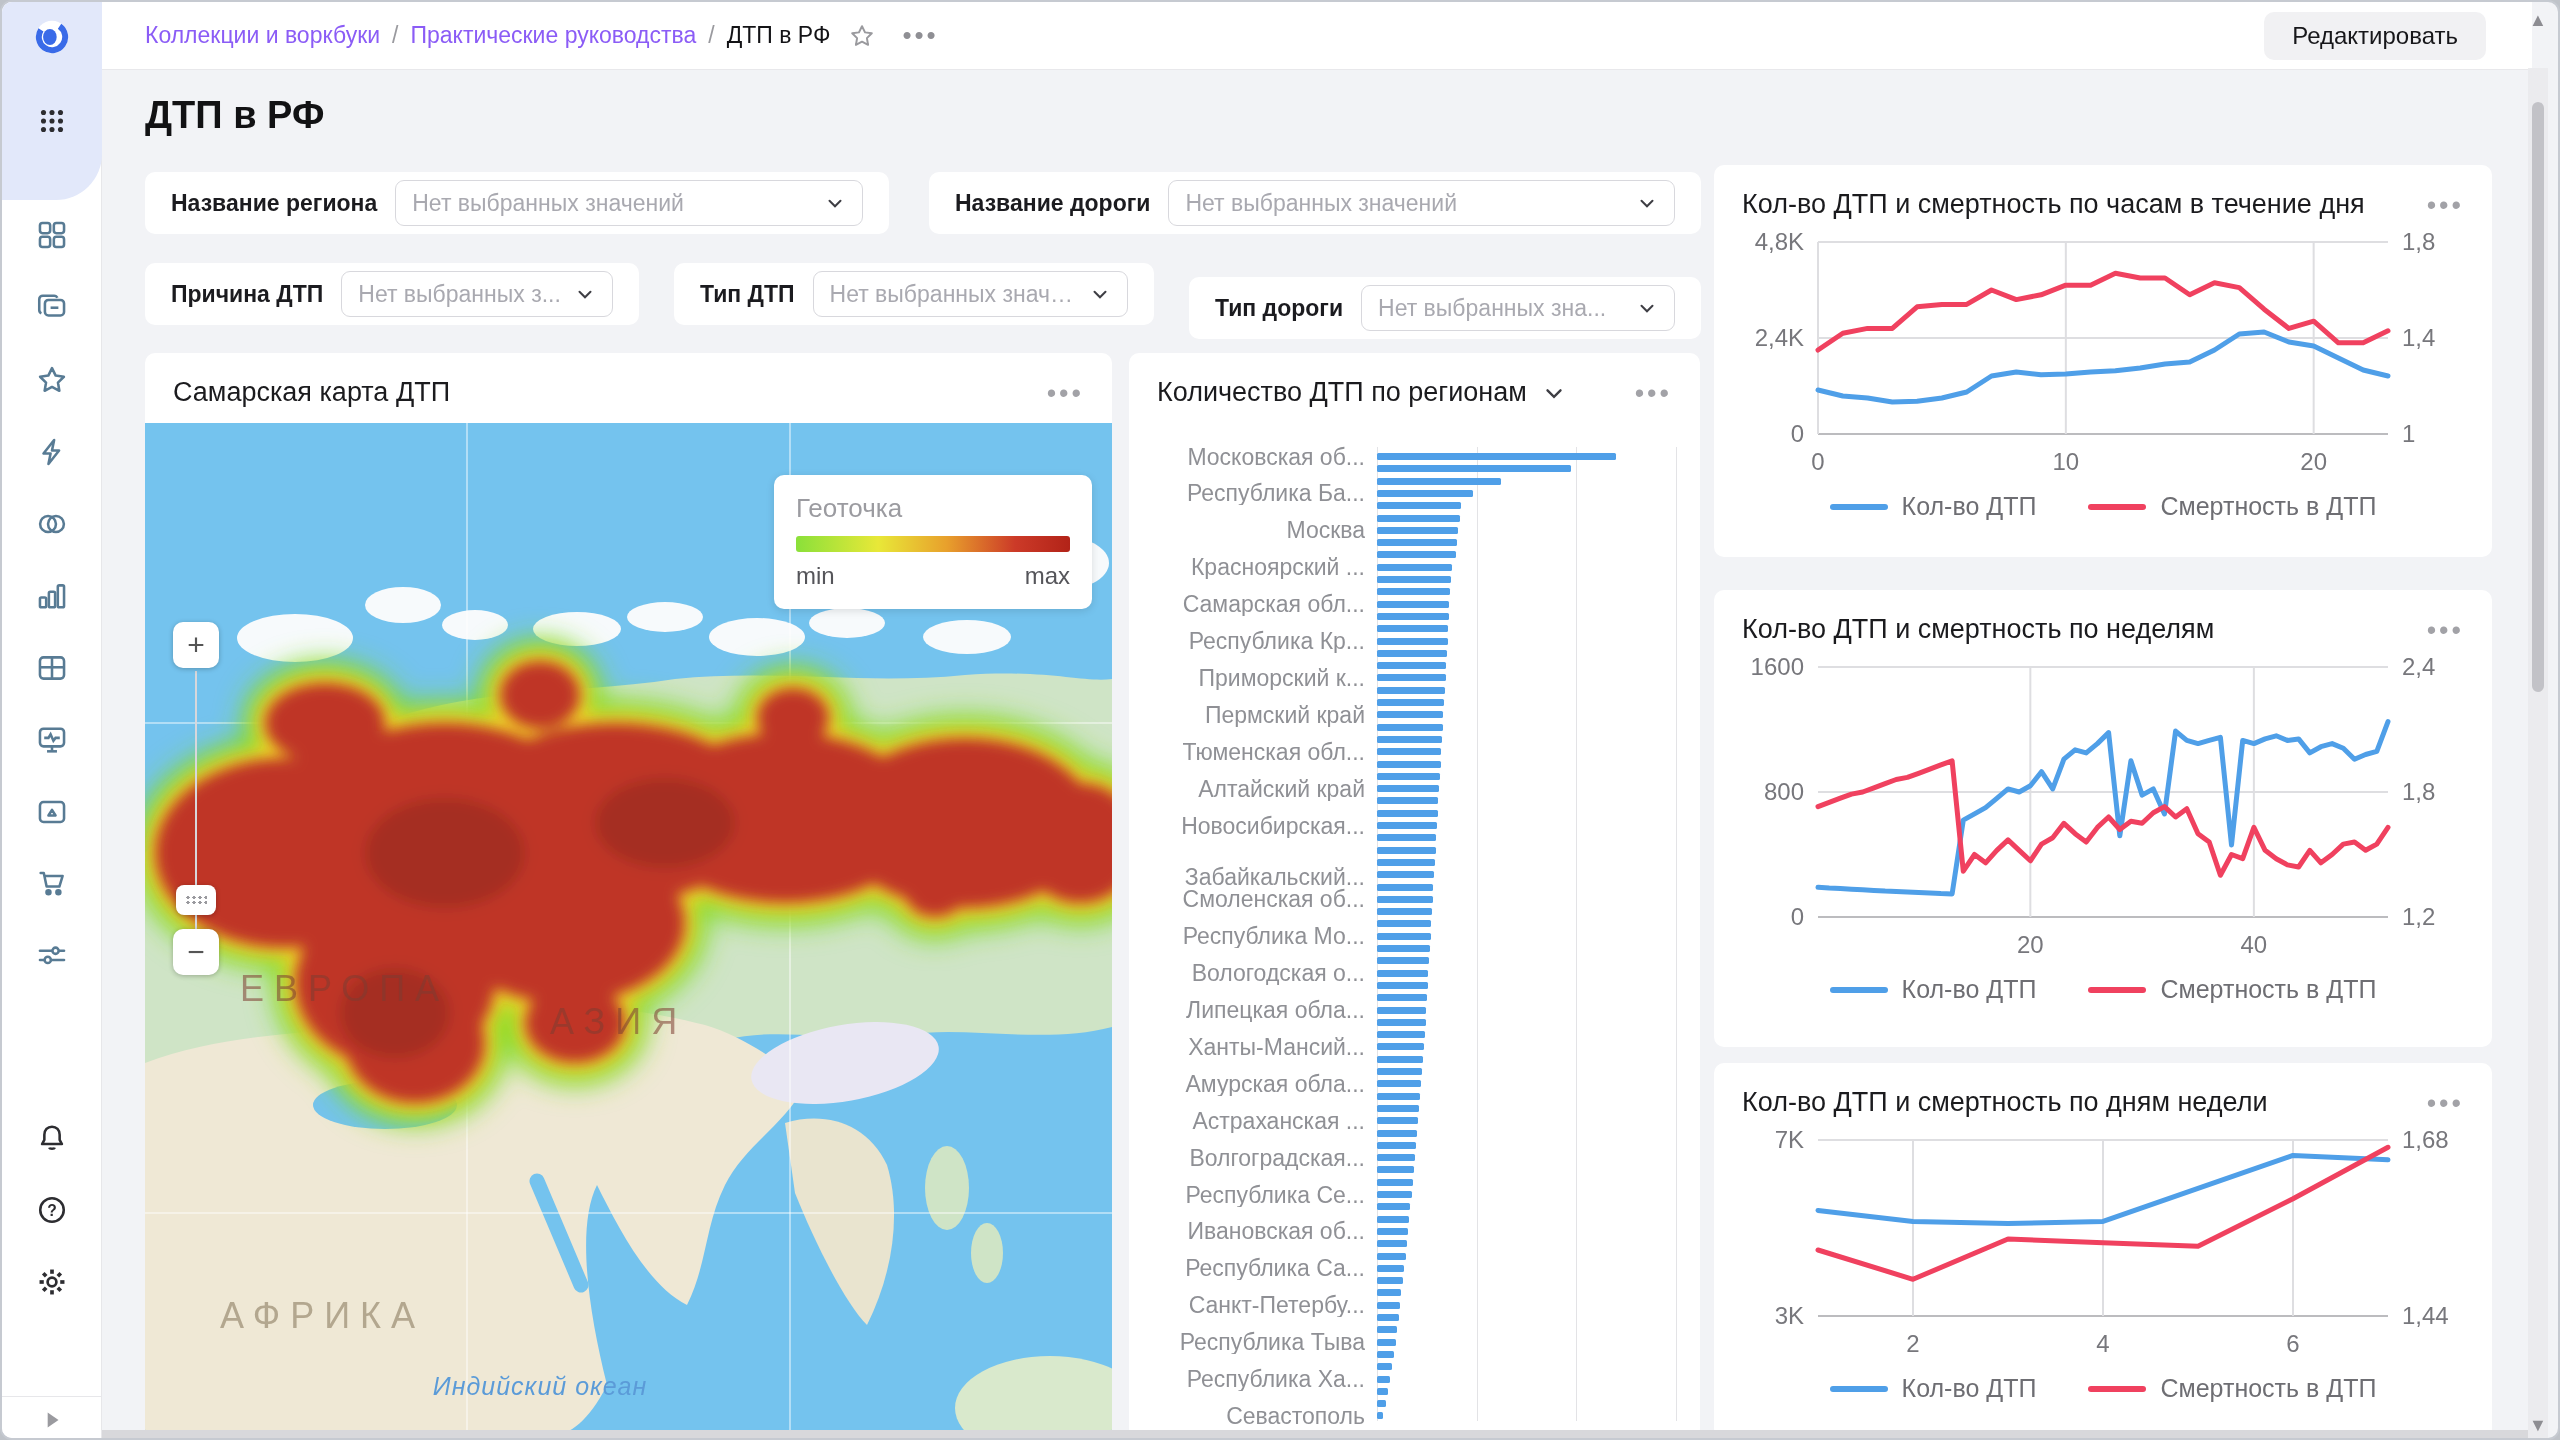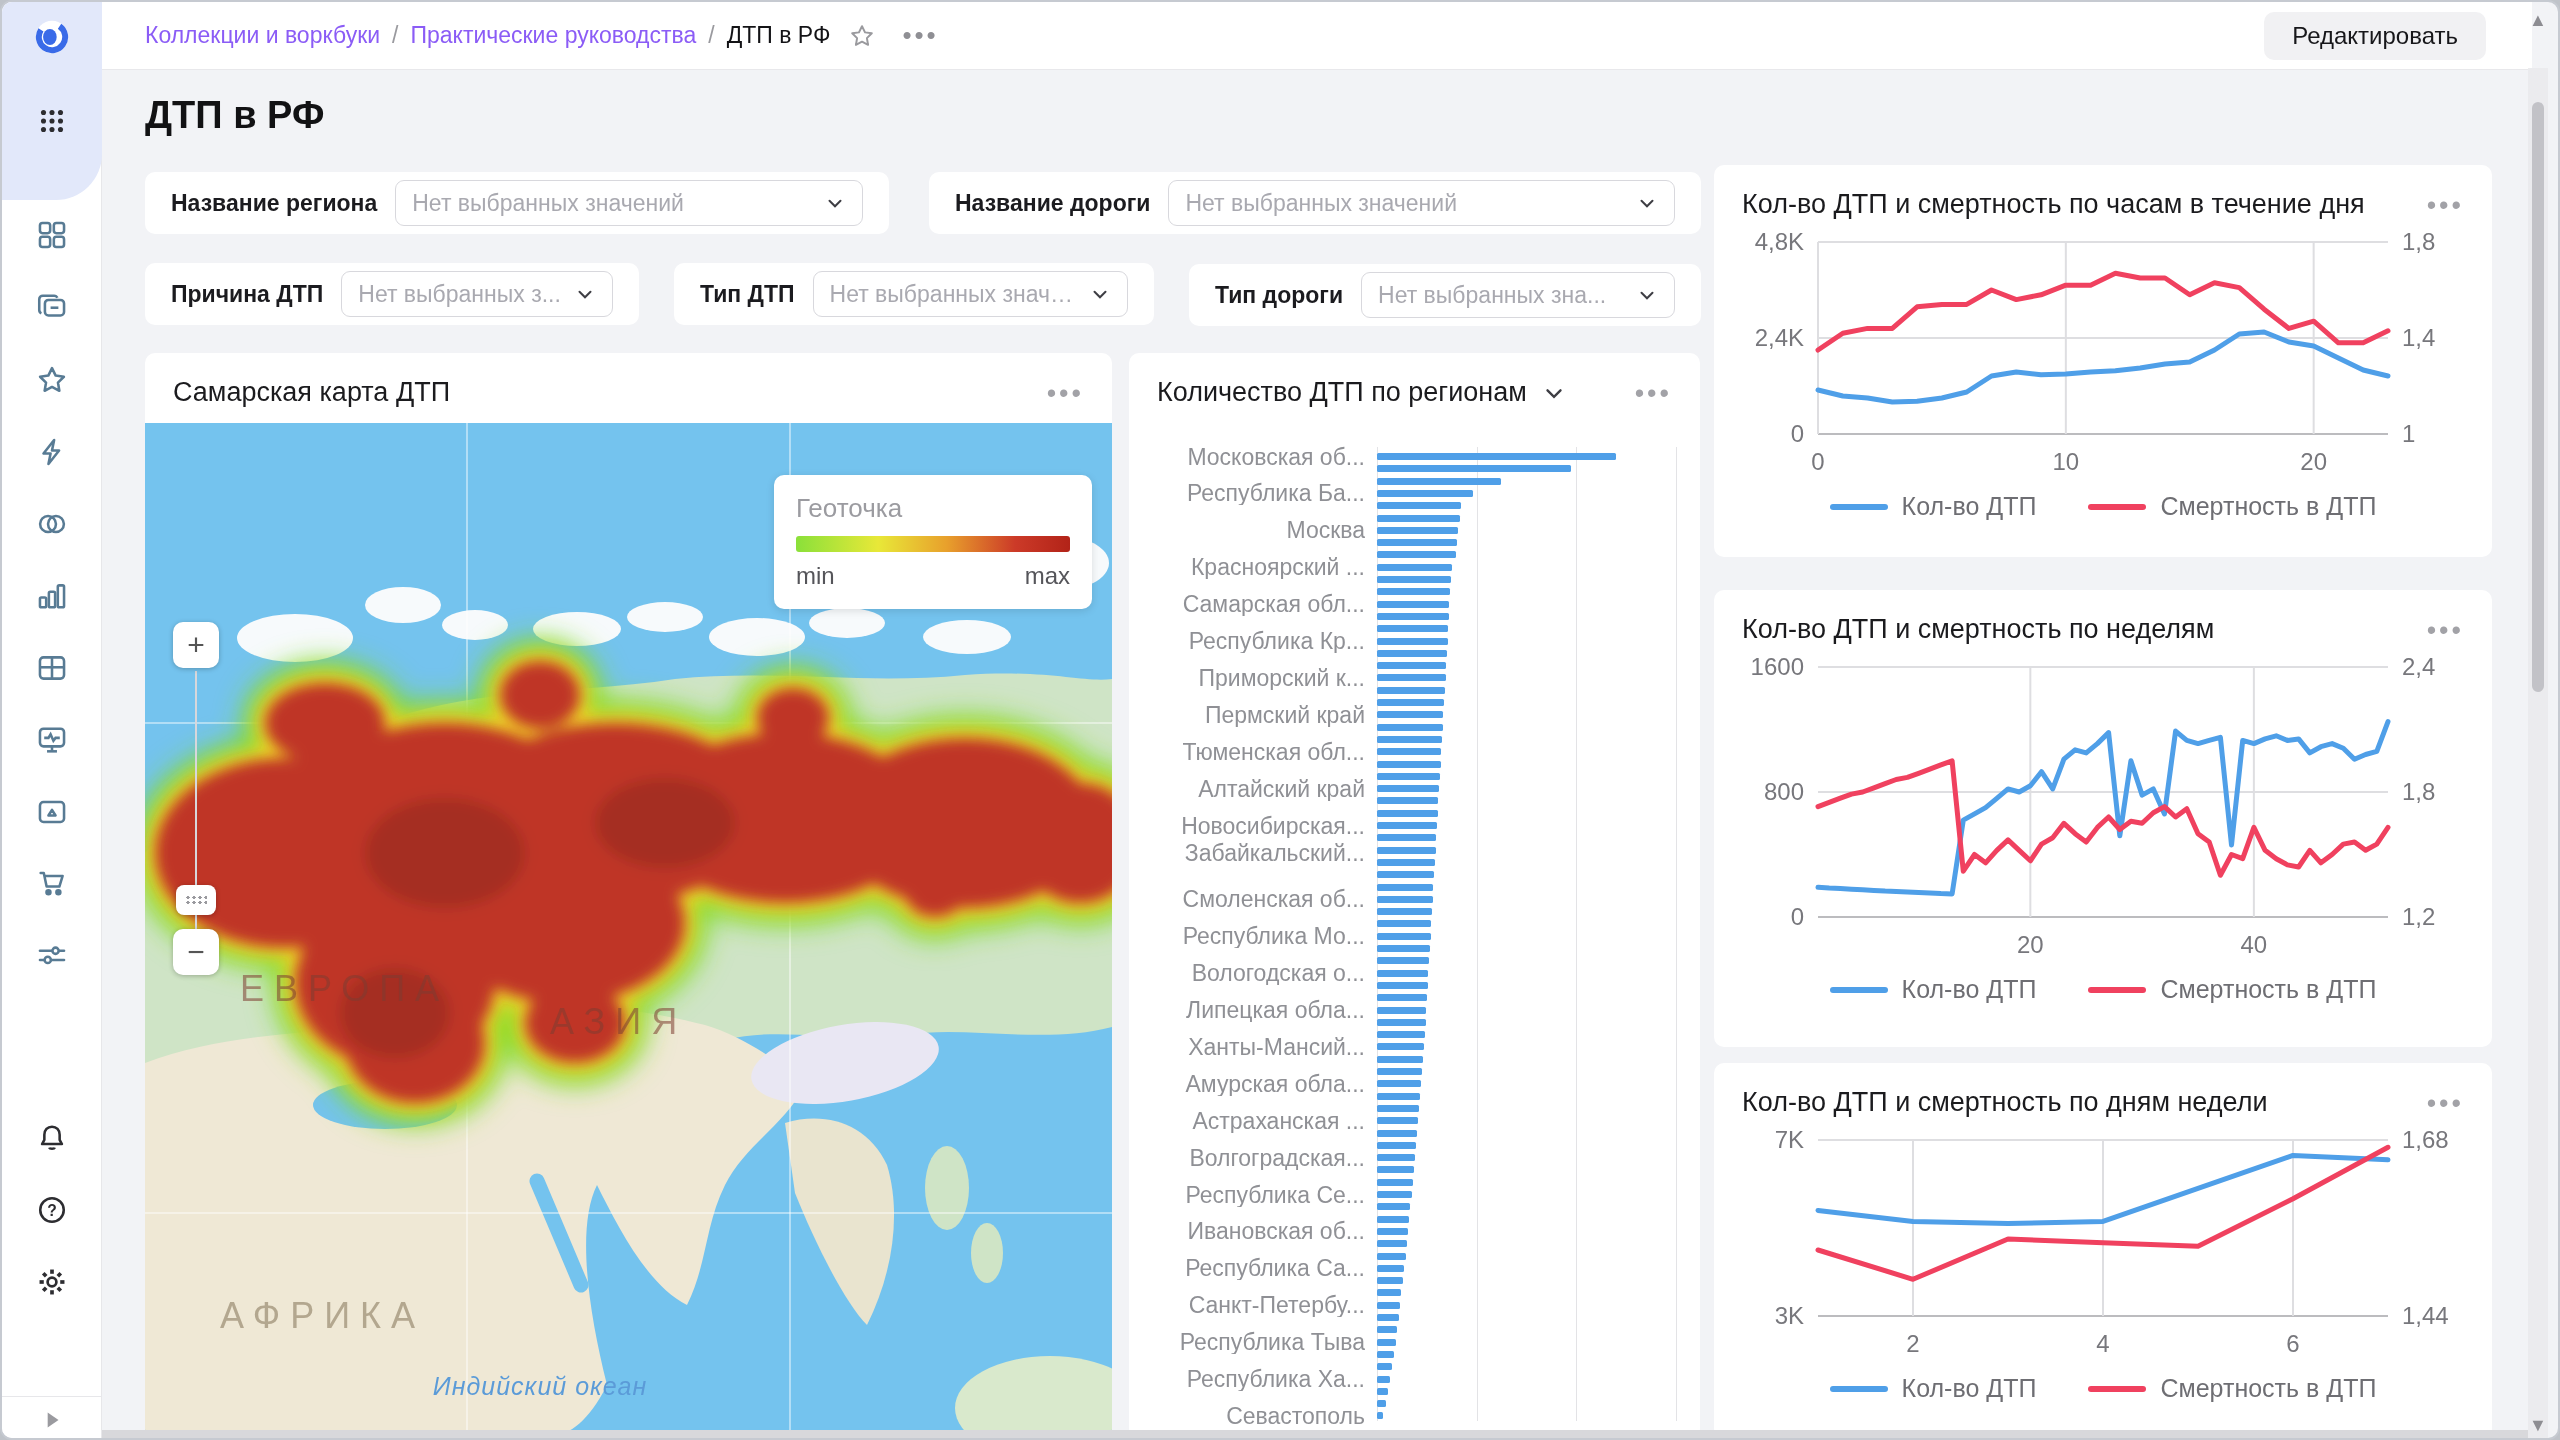--- a/index.html
+++ b/index.html
@@ -275,21 +275,21 @@
     <span class="filter-label">Причина ДТП</span>
     <div class="selectbox">
       <span class="ph">Нет выбранных з...</span>
       <span class="chev">
           <svg width="22" height="22" viewBox="0 0 24 24" fill="none" stroke="#3e3e44" stroke-width="2.2" stroke-linecap="round">
             <polyline points="6,9.5 12,15.5 18,9.5"></polyline>
           </svg>
         </span>
     </div>
   </div>
-  <div class="card filter-card" style="left:1187px; top:262px; width:512px;">
+  <div class="card filter-card" style="left:1187px; top:275px; width:512px;">
     <span class="filter-label">Тип дороги</span>
     <div class="selectbox">
       <span class="ph">Нет выбранных зна...</span>
       <span class="chev">
           <svg width="22" height="22" viewBox="0 0 24 24" fill="none" stroke="#3e3e44" stroke-width="2.2" stroke-linecap="round">
             <polyline points="6,9.5 12,15.5 18,9.5"></polyline>
           </svg>
         </span>
     </div>
   </div>
@@ -445,21 +445,21 @@
           <div class="rl" style="top: 34.4px;">Республика Ба...</div>
           <div class="rl" style="top: 71.3px;">Москва</div>
           <div class="rl" style="top: 108.2px;">Красноярский ...</div>
           <div class="rl" style="top: 145.1px;">Самарская обл...</div>
           <div class="rl" style="top: 182px;">Республика Кр...</div>
           <div class="rl" style="top: 218.9px;">Приморский к...</div>
           <div class="rl" style="top: 255.8px;">Пермский край</div>
           <div class="rl" style="top: 292.7px;">Тюменская обл...</div>
           <div class="rl" style="top: 329.6px;">Алтайский край</div>
           <div class="rl" style="top: 366.5px;">Новосибирская...</div>
-          <div class="rl" style="top: 394px; text-align: right;">Забайкальский...</div>
+          <div class="rl" style="top: 418px; text-align: right;">Забайкальский...</div>
           <div class="rl" style="top: 440.3px;">Смоленская об...</div>
           <div class="rl" style="top: 477.2px;">Республика Мо...</div>
           <div class="rl" style="top: 514.1px;">Вологодская о...</div>
           <div class="rl" style="top: 551px;">Липецкая обла...</div>
           <div class="rl" style="top: 587.9px;">Ханты-Мансий...</div>
           <div class="rl" style="top: 624.8px;">Амурская обла...</div>
           <div class="rl" style="top: 661.7px;">Астраханская ...</div>
           <div class="rl" style="top: 698.6px;">Волгоградская...</div>
           <div class="rl" style="top: 735.5px;">Республика Се...</div>
           <div class="rl" style="top: 772.4px;">Ивановская об...</div>

